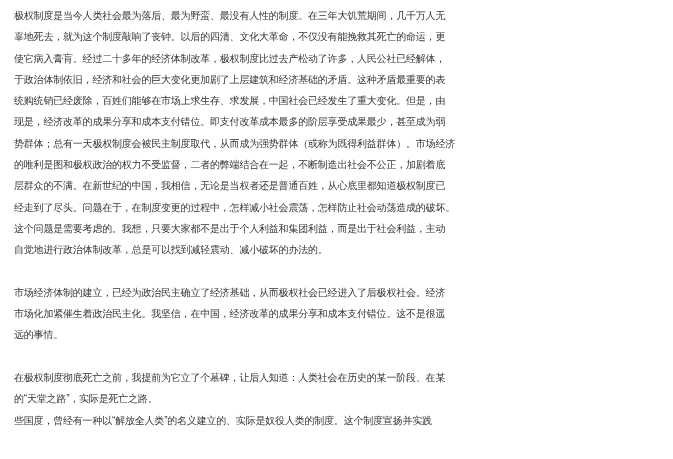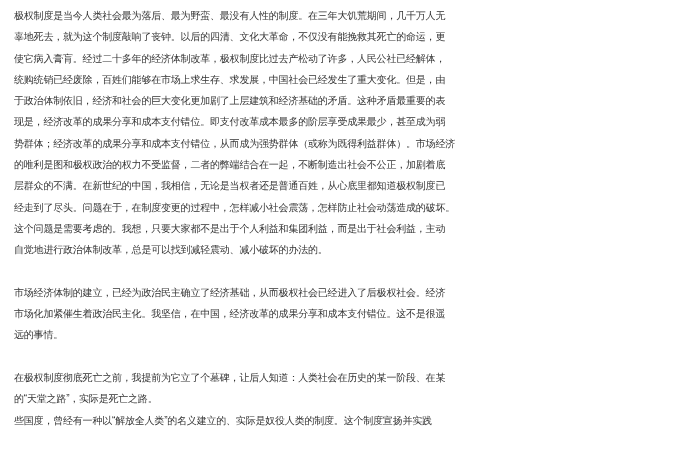--- a/index.html
+++ b/index.html
@@ -36,24 +36,24 @@
 </style>
 </head>
 <body>
 
 <div class="page">
 
   <div class="paragraph">
     <div class="text-line">极权制度是当今人类社会最为落后、最为野蛮、最没有人性的制度。在三年大饥荒期间，几千万人无</div>
     <div class="text-line">辜地死去，就为这个制度敲响了丧钟。以后的四清、文化大革命，不仅没有能挽救其死亡的命运，更</div>
     <div class="text-line">使它病入膏肓。经过二十多年的经济体制改革，极权制度比过去产松动了许多，人民公社已经解体，</div>
+    <div class="text-line">于政治体制依旧，经济和社会的巨大变化更加剧了上层建筑和经济基础的矛盾。这种矛盾最重要的表</div>
     <div class="text-line">统购统销已经废除，百姓们能够在市场上求生存、求发展，中国社会已经发生了重大变化。但是，由</div>
-    <div class="text-line">于政治体制依旧，经济和社会的巨大变化更加剧了上层建筑和经济基础的矛盾。这种矛盾最重要的表</div>
     <div class="text-line">现是，经济改革的成果分享和成本支付错位。即支付改革成本最多的阶层享受成果最少，甚至成为弱</div>
-    <div class="text-line">势群体；经济改革的成果分享和成本支付错位，从而成为强势群体（或称为既得利益群体）。市场经济</div>
+    <div class="text-line">势群体；总有一天极权制度会被民主制度取代，从而成为强势群体（或称为既得利益群体）。市场经济</div>
     <div class="text-line">的唯利是图和极权政治的权力不受监督，二者的弊端结合在一起，不断制造出社会不公正，加剧着底</div>
     <div class="text-line">层群众的不满。在新世纪的中国，我相信，无论是当权者还是普通百姓，从心底里都知道极权制度已</div>
     <div class="text-line">经走到了尽头。问题在于，在制度变更的过程中，怎样减小社会震荡，怎样防止社会动荡造成的破坏。</div>
     <div class="text-line">这个问题是需要考虑的。我想，只要大家都不是出于个人利益和集团利益，而是出于社会利益，主动</div>
     <div class="text-line">自觉地进行政治体制改革，总是可以找到减轻震动、减小破坏的办法的。</div>
   </div>
 
   <div class="paragraph">
     <div class="text-line">市场经济体制的建立，已经为政治民主确立了经济基础，从而极权社会已经进入了后极权社会。经济</div>
     <div class="text-line">市场化加紧催生着政治民主化。我坚信，在中国，经济改革的成果分享和成本支付错位。这不是很遥</div>

